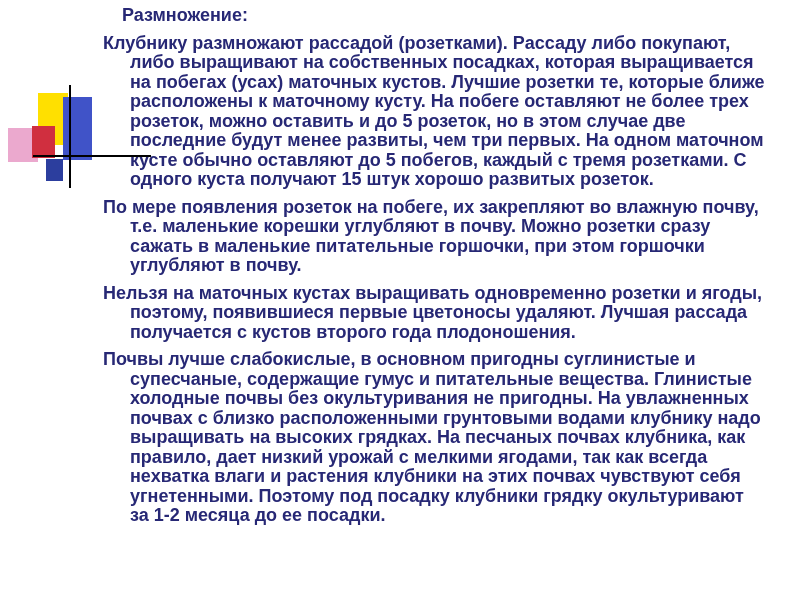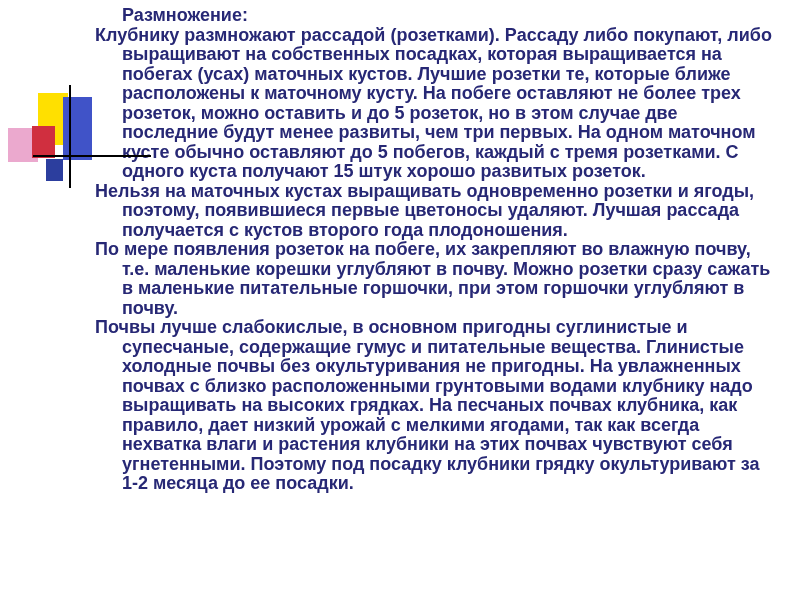--- a/index.html
+++ b/index.html
@@ -39,21 +39,21 @@
     width: 680px;
     font-size: 18px;
     line-height: 19.5px;
     font-weight: bold;
   }
   .title {
     margin: 0;
     padding-left: 27px;
   }
   .para {
-    margin: 0;
+    margin: 8px;
     padding-left: 27px;
     text-indent: -27px;
   }
 </style>
 </head>
 <body>
 
 <div class="slide">
 
   <div class="decor">
@@ -63,19 +63,19 @@
     <div class="sq sq-red" style="background-color: rgb(208, 47, 63);"></div>
     <div class="sq sq-navy" style="background-color: rgb(44, 62, 158);"></div>
     <div class="hline" style="background-color: rgb(0, 0, 0);"></div>
     <div class="vline" style="background-color: rgb(0, 0, 0);"></div>
   </div>
 
   <div class="textbox" style="color: rgb(39, 40, 117);">
     <p class="title">Размножение:</p>
     <div id="paragraphs">
         <p class="para">Клубнику размножают рассадой (розетками). Рассаду либо покупают, либо выращивают на собственных посадках, которая выращивается на побегах (усах) маточных кустов. Лучшие розетки те, которые ближе расположены к маточному кусту. На побеге оставляют не более трех розеток, можно оставить и до 5 розеток, но в этом случае две последние будут менее развиты, чем три первых. На одном маточном кусте обычно оставляют до 5 побегов, каждый с тремя розетками. С одного куста получают 15 штук хорошо развитых розеток.</p>
+        <p class="para">По мере появления розеток на побеге, их закрепляют во влажную почву, т.е. маленькие корешки углубляют в почву. Можно розетки сразу сажать в маленькие питательные горшочки, при этом горшочки углубляют в почву.</p>
         <p class="para">Нельзя на маточных кустах выращивать одновременно розетки и ягоды, поэтому, появившиеся первые цветоносы удаляют. Лучшая рассада получается с кустов второго года плодоношения.</p>
-        <p class="para">По мере появления розеток на побеге, их закрепляют во влажную почву, т.е. маленькие корешки углубляют в почву. Можно розетки сразу сажать в маленькие питательные горшочки, при этом горшочки углубляют в почву.</p>
         <p class="para">Почвы лучше слабокислые, в основном пригодны суглинистые и супесчаные, содержащие гумус и питательные вещества. Глинистые холодные почвы без окультуривания не пригодны. На увлажненных почвах с близко расположенными грунтовыми водами клубнику надо выращивать на высоких грядках. На песчаных почвах клубника, как правило, дает низкий урожай с мелкими ягодами, так как всегда нехватка влаги и растения клубники на этих почвах чувствуют себя угнетенными. Поэтому под посадку клубники грядку окультуривают за 1-2 месяца до ее посадки.</p>
       </div>
   </div>
 
 </div>
 
 </body></html>

